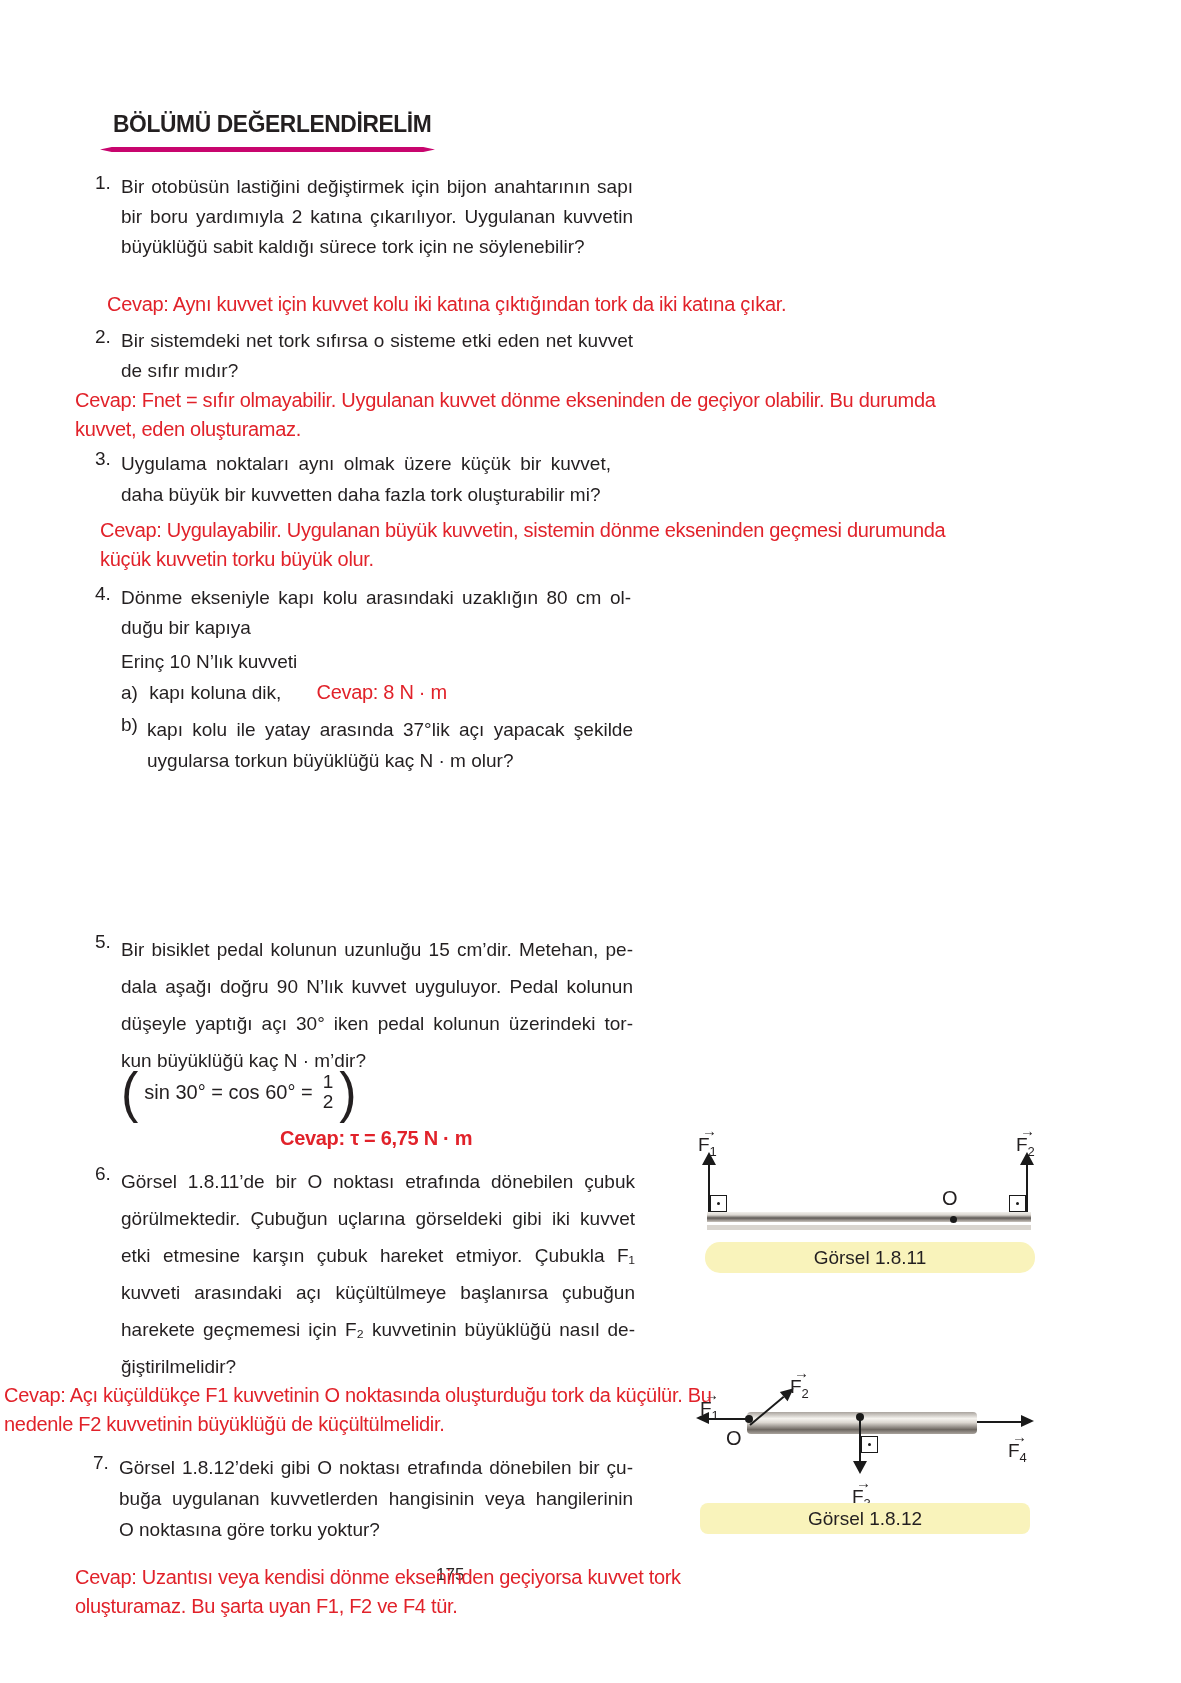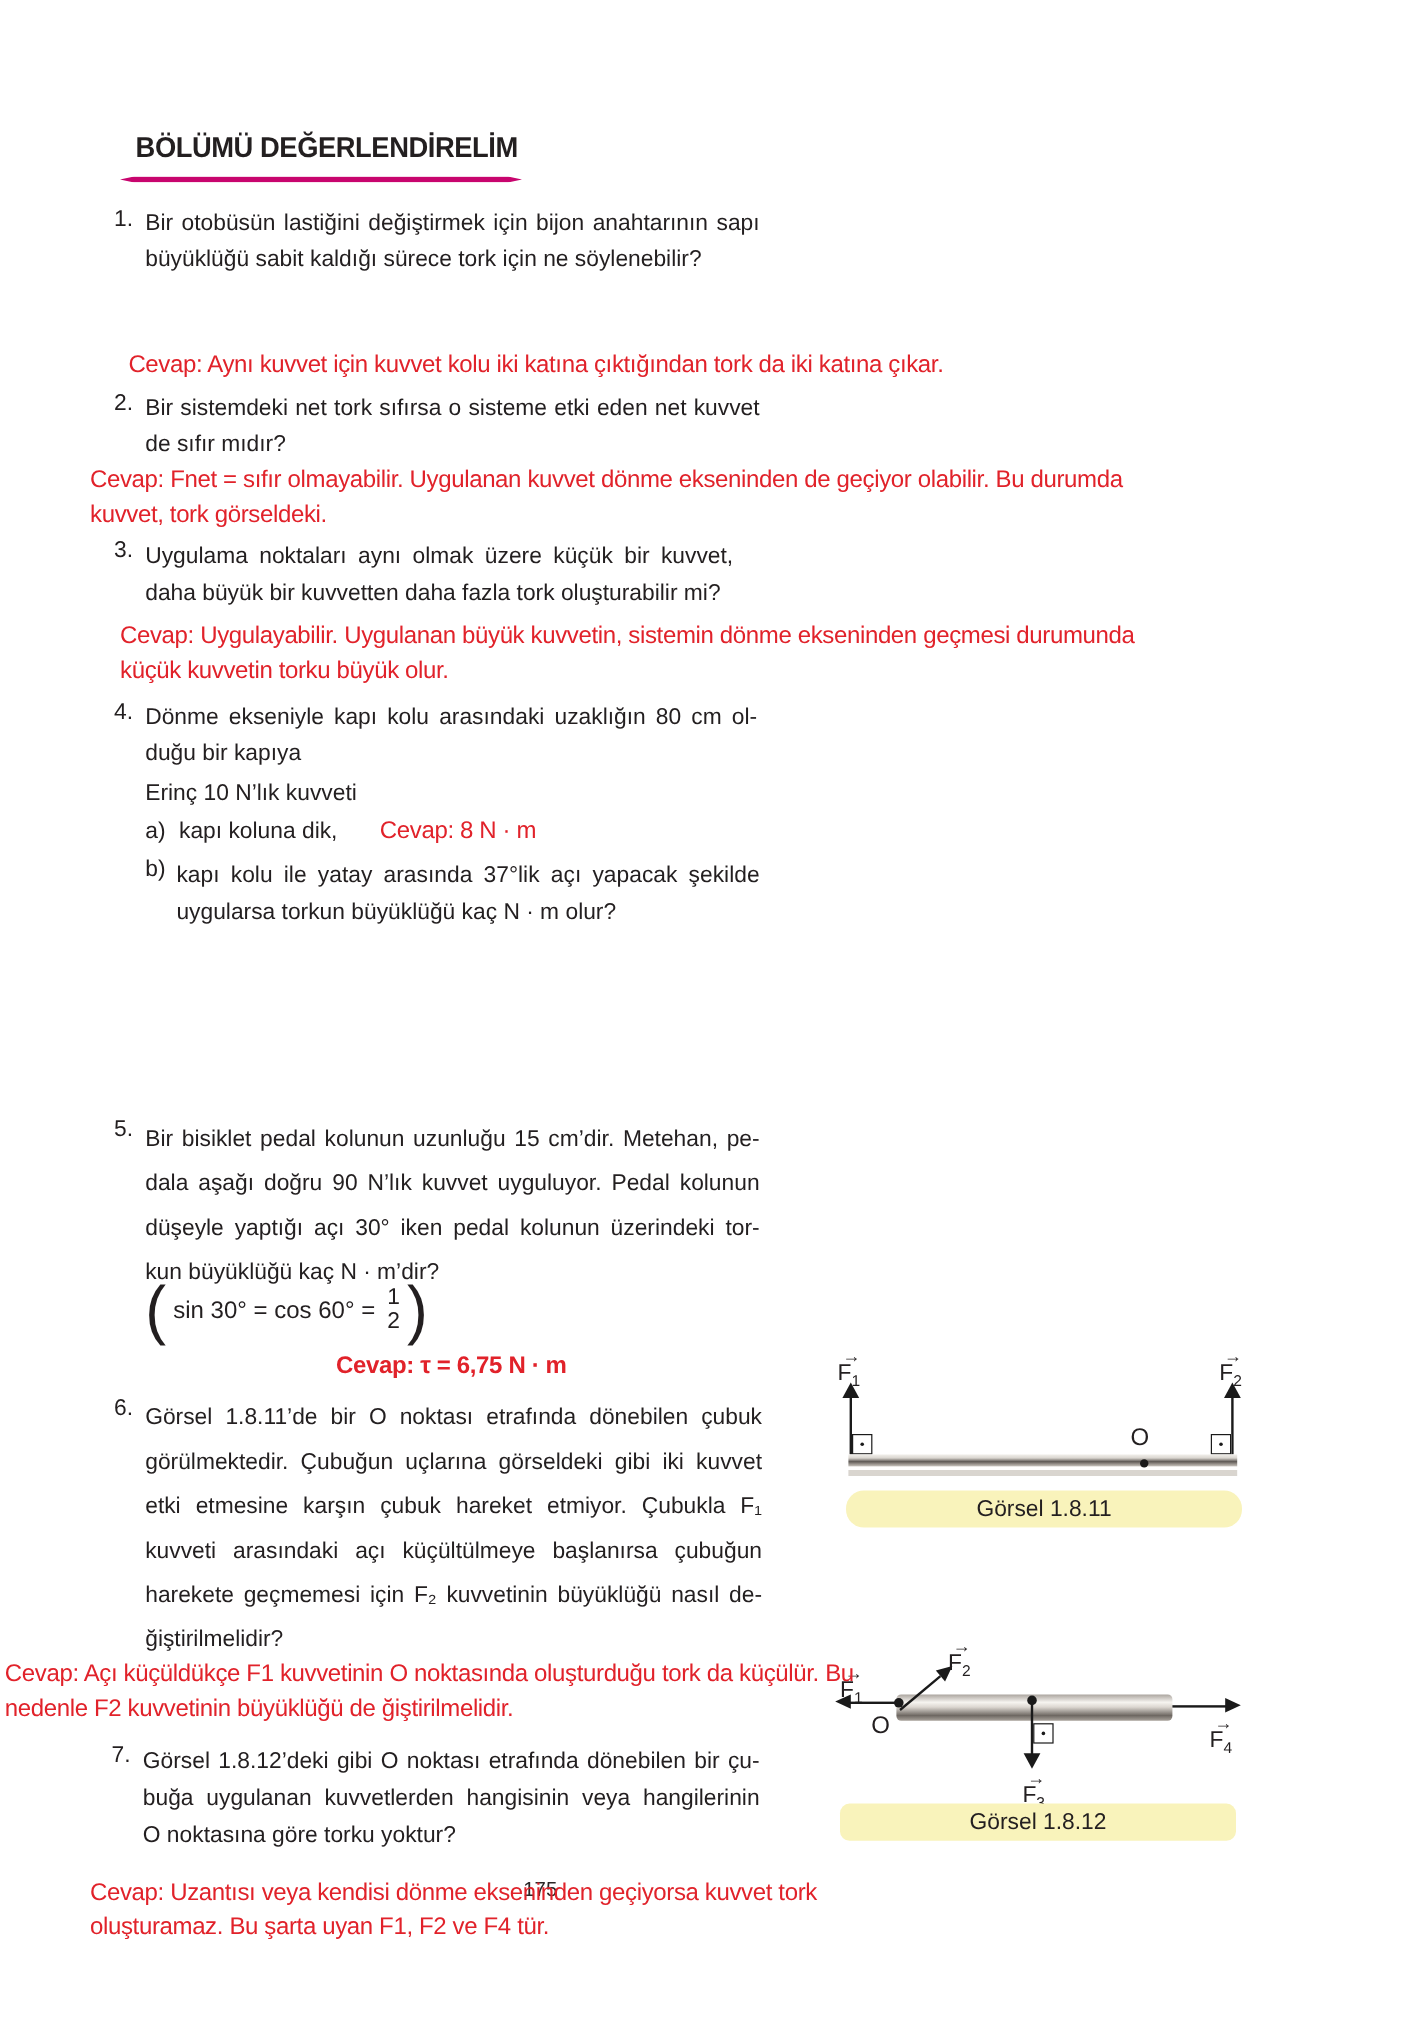--- a/index.html
+++ b/index.html
@@ -57,35 +57,36 @@
 
 <div id="page">
 
   <div id="title" class="abs" style="left:113px;top:110px;">BÖLÜMÜ DEĞERLENDİRELİM</div>
   <div id="title-rule" class="abs" style="left:100px;top:147px;width:335px;height:5px;"></div>
 
   <div class="q abs" style="left:95px;top:172px;width:538px;">
     <span class="qnum">1.</span>
     <span class="qtext just lh30">
         <div class="line">Bir otobüsün lastiğini değiştirmek için bijon anahtarının sapı</div>
+        <div class="line">bir boru yardımıyla 2 katına çıkarılıyor. Uygulanan kuvvetin</div>
         <div class="line">büyüklüğü sabit kaldığı sürece tork için ne söylenebilir?</div>
       </span>
   </div>
   <div class="ans abs" style="left:107px;top:268px;margin-top:25px;">Cevap: Aynı kuvvet için kuvvet kolu iki katına çıktığından tork da iki katına çıkar.</div>
 
   <div class="q abs" style="left:95px;top:326px;width:538px;">
     <span class="qnum">2.</span>
     <span class="qtext just lh30">
         <div class="line">Bir sistemdeki net tork sıfırsa o sisteme etki eden net kuvvet</div>
         <div class="line">de sıfır mıdır?</div>
       </span>
   </div>
   <div class="ans abs" style="left:75px;top:386px;">
       <div class="line">Cevap: Fnet = sıfır olmayabilir. Uygulanan kuvvet dönme ekseninden de geçiyor olabilir. Bu durumda</div>
-      <div class="line">kuvvet, tork görseldeki.</div>
+      <div class="line">kuvvet, eden oluşturamaz.</div>
     </div>
 
   <div class="q abs" style="left:95px;top:448px;width:516px;">
     <span class="qnum">3.</span>
     <span class="qtext just lh31">
         <div class="line">Uygulama noktaları aynı olmak üzere küçük bir kuvvet,</div>
         <div class="line">daha büyük bir kuvvetten daha fazla tork oluşturabilir mi?</div>
       </span>
   </div>
   <div class="ans abs" style="left:100px;top:516px;">
@@ -140,21 +141,21 @@
         <div class="line">Görsel 1.8.11’de bir O noktası etrafında dönebilen çubuk</div>
         <div class="line">görülmektedir. Çubuğun uçlarına görseldeki gibi iki kuvvet</div>
         <div class="line">etki etmesine karşın çubuk hareket etmiyor. Çubukla F₁</div>
         <div class="line">kuvveti arasındaki açı küçültülmeye başlanırsa çubuğun</div>
         <div class="line">harekete geçmemesi için F₂ kuvvetinin büyüklüğü nasıl de-</div>
         <div class="line">ğiştirilmelidir?</div>
       </span>
   </div>
   <div class="ans abs" style="left:4px;top:1381px;">
       <div class="line">Cevap: Açı küçüldükçe F1 kuvvetinin O noktasında oluşturduğu tork da küçülür. Bu</div>
-      <div class="line">nedenle F2 kuvvetinin büyüklüğü de ğiştirilmelidir.</div>
+      <div class="line">nedenle F2 kuvvetinin büyüklüğü de küçültülmelidir.</div>
     </div>
 
   <div class="q abs" style="left:93px;top:1452px;width:540px;">
     <span class="qnum">7.</span>
     <span class="qtext just lh31">
         <div class="line">Görsel 1.8.12’deki gibi O noktası etrafında dönebilen bir çu-</div>
         <div class="line">buğa uygulanan kuvvetlerden hangisinin veya hangilerinin</div>
         <div class="line">O noktasına göre torku yoktur?</div>
       </span>
   </div>

